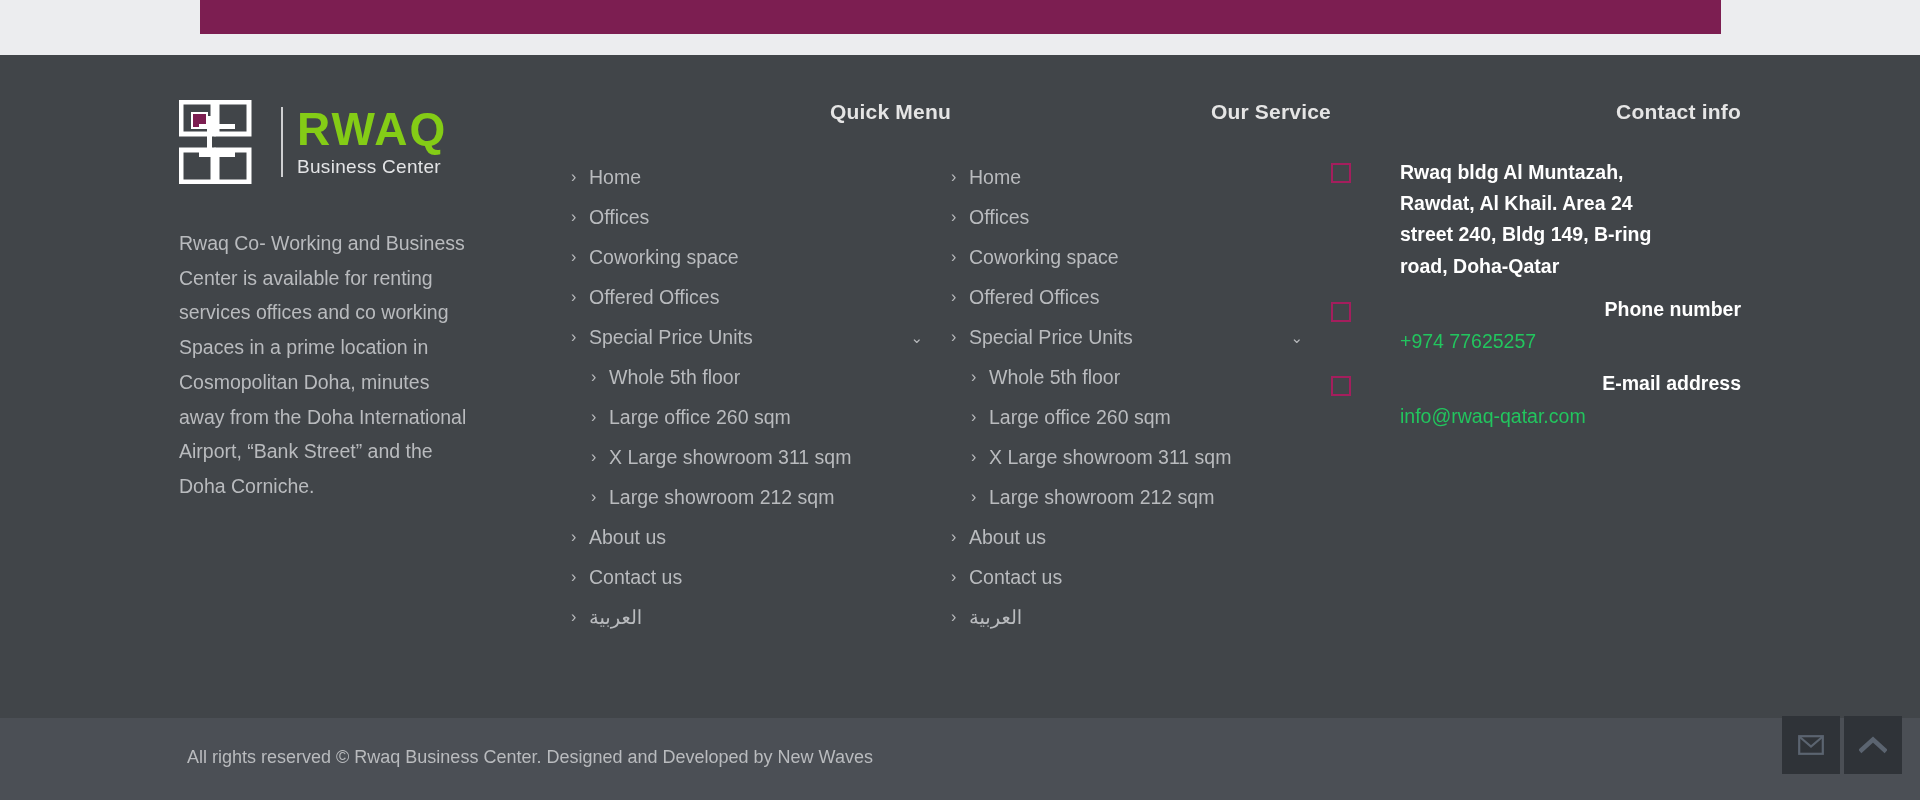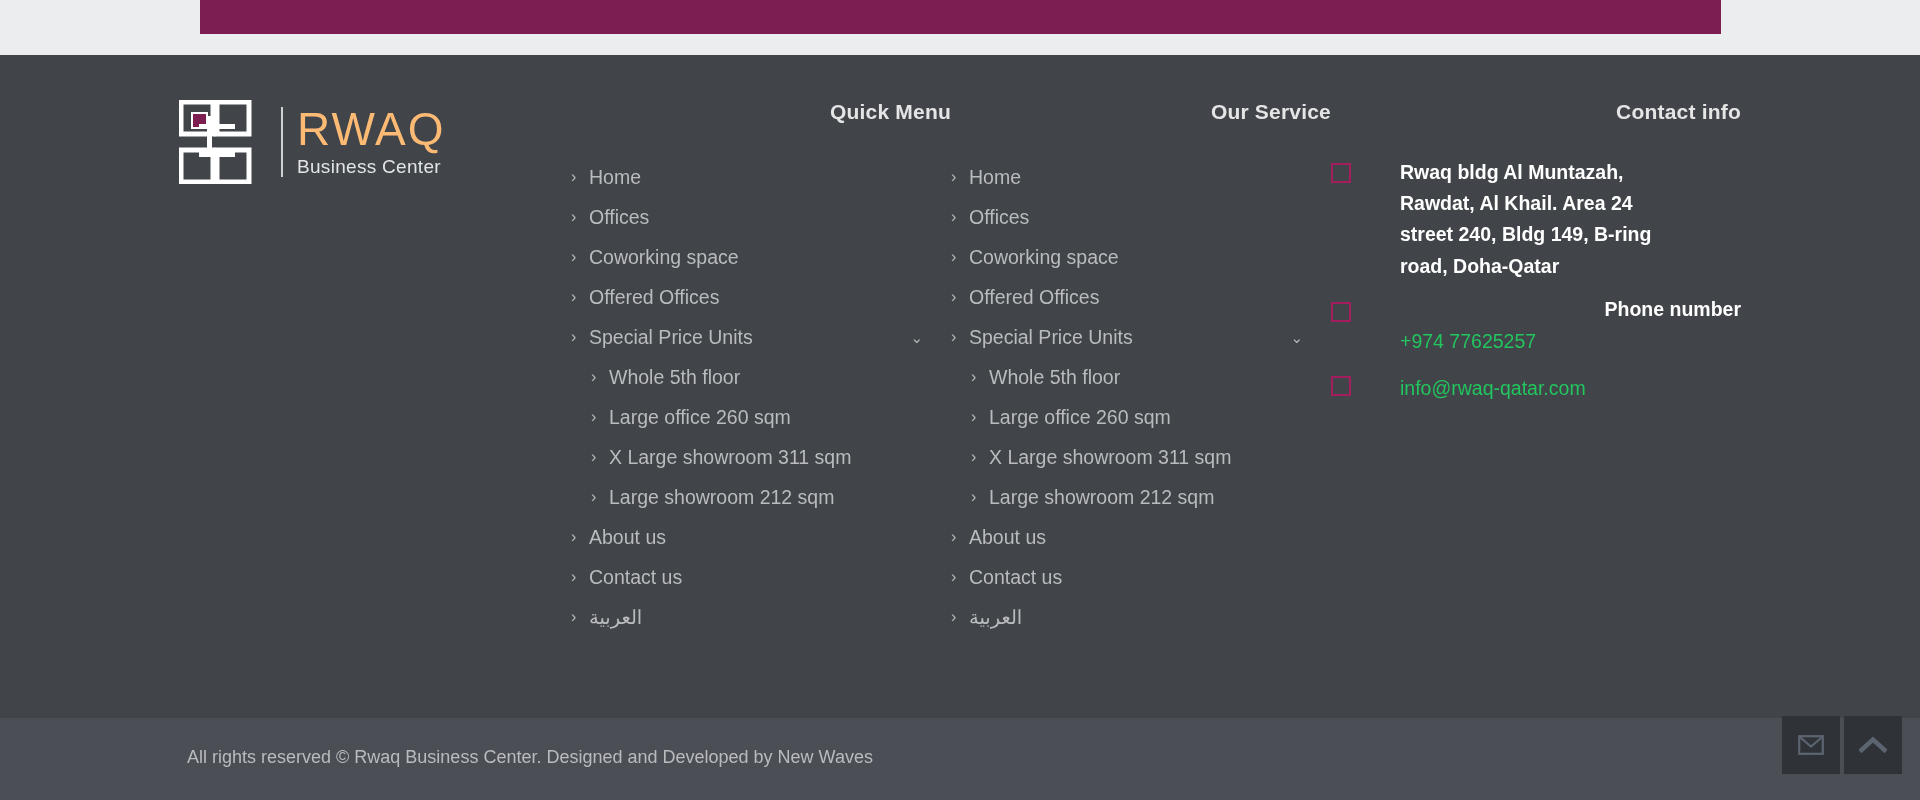--- a/index.html
+++ b/index.html
@@ -40,22 +40,22 @@
   
   .col-brand { width: 392px; padding-right: 40px; }
   .logo-wrap { display: flex; align-items: center; height: 84px; }
   .logo-mark { width: 84px; height: 84px; flex: none; }
   .logo-divider {
     width: 2px; height: 70px; background: #cfd0d2;
     margin: 0 14px 0 18px;
   }
   .logo-text { display: flex; flex-direction: column; justify-content: center; }
   .logo-text .lt-main {
-    font-size: 46px; letter-spacing: 2px; color: #fdba74;
-    line-height: 1; font-weight: 400;
+    font-size: 46px; letter-spacing: 2px; color: #84cc16;
+    line-height: 1; font-weight: 700;
   }
   .logo-text .lt-sub {
     font-size: 19px; color: #e3e4e6; line-height: 1.2;
     margin-top: 4px; letter-spacing: 0.3px;
   }
   .brand-desc {
     margin-top: 42px;
     font-size: 19.5px;
     line-height: 1.78;
     color: #b9bbbe;
@@ -186,20 +186,21 @@
             <rect x="20" y="24" width="36" height="5" fill="#ffffff"></rect>
             <rect x="28" y="16" width="5" height="40" fill="#ffffff"></rect>
             <rect x="20" y="52" width="36" height="5" fill="#ffffff"></rect>
           </svg>
           <div class="logo-divider"></div>
           <div class="logo-text">
             <span class="lt-main">RWAQ</span>
             <span class="lt-sub">Business Center</span>
           </div>
         </div>
+        <p class="brand-desc">Rwaq Co- Working and Business Center is available for renting services offices and co working Spaces in a prime location in Cosmopolitan Doha, minutes away from the Doha International Airport, “Bank Street” and the Doha Corniche.</p>
       </div>
 
       <div class="col-links">
         <div class="col-title">Quick Menu</div>
         <div id="quick-menu-list">
             <div class="link-row">
               <span class="chev">›</span>
               <span class="lbl">Home</span>
             </div>
             <div class="link-row">
@@ -319,20 +320,21 @@
           <span class="contact-ico"></span>
           <div class="contact-body">
             <div class="contact-label">Phone number</div>
             <div class="contact-value">+974 77625257</div>
           </div>
         </div>
 
         <div class="contact-item">
           <span class="contact-ico"></span>
           <div class="contact-body">
+            <div class="contact-label">E-mail address</div>
             <div class="contact-value">info@rwaq-qatar.com</div>
           </div>
         </div>
       </div>
 
     </div>
   </div>
 
   <div class="footer-bottom">
     <div class="copyright">All rights reserved © Rwaq Business Center. Designed and Developed by New Waves</div>

